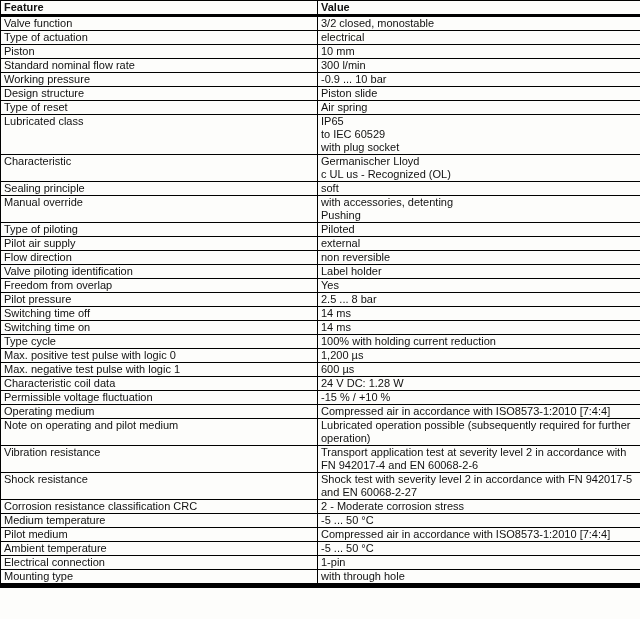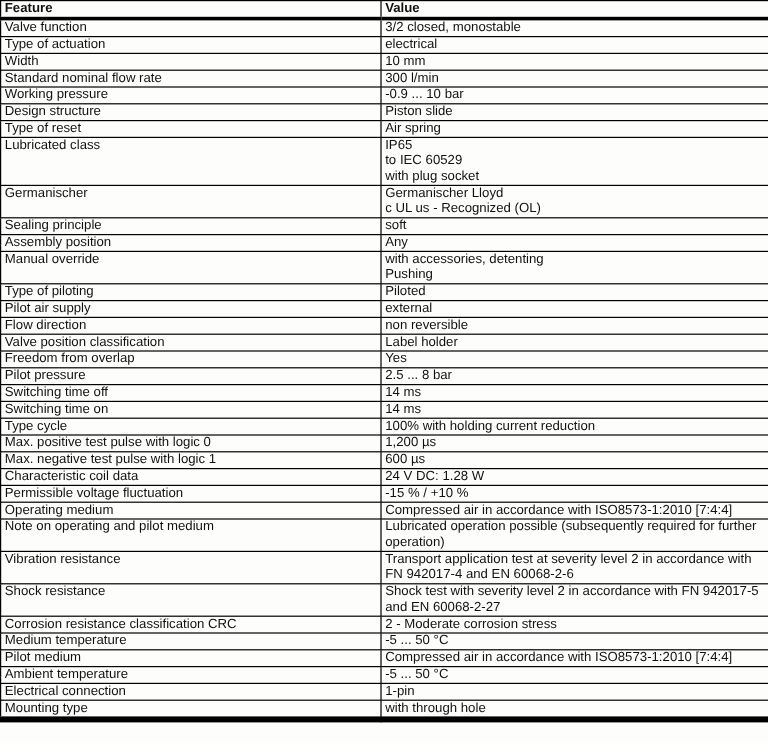--- a/index.html
+++ b/index.html
@@ -63,21 +63,21 @@
     <td class="feature-cell">Valve function</td>
     <td class="value-cell">3/2 closed, monostable</td>
   </tr>
 
   <tr>
     <td class="feature-cell">Type of actuation</td>
     <td class="value-cell">electrical</td>
   </tr>
 
   <tr>
-    <td class="feature-cell">Width</td>
+    <td class="feature-cell">Piston</td>
     <td class="value-cell">10 mm</td>
   </tr>
 
   <tr>
     <td class="feature-cell">Standard nominal flow rate</td>
     <td class="value-cell">300 l/min</td>
   </tr>
 
   <tr>
     <td class="feature-cell">Working pressure</td>
@@ -95,35 +95,31 @@
   </tr>
 
   <tr>
     <td class="feature-cell">Lubricated class</td>
     <td class="value-cell">IP65
 to  IEC 60529
 with plug socket</td>
   </tr>
 
   <tr>
-    <td class="feature-cell">Germanischer</td>
+    <td class="feature-cell">Characteristic</td>
     <td class="value-cell">Germanischer Lloyd
 c UL us - Recognized (OL)</td>
   </tr>
 
 
   <tr>
     <td class="feature-cell">Sealing principle</td>
     <td class="value-cell">soft</td>
   </tr>
 
-  <tr>
-    <td class="feature-cell">Assembly position</td>
-    <td class="value-cell">Any</td>
-  </tr>
 
   <tr>
     <td class="feature-cell">Manual override</td>
     <td class="value-cell">with accessories, detenting
 Pushing</td>
   </tr>
 
   <tr>
     <td class="feature-cell">Type of piloting</td>
     <td class="value-cell">Piloted</td>
@@ -133,21 +129,21 @@
     <td class="feature-cell">Pilot air supply</td>
     <td class="value-cell">external</td>
   </tr>
 
   <tr>
     <td class="feature-cell">Flow direction</td>
     <td class="value-cell">non reversible</td>
   </tr>
 
   <tr>
-    <td class="feature-cell">Valve position classification</td>
+    <td class="feature-cell">Valve piloting identification</td>
     <td class="value-cell">Label holder</td>
   </tr>
 
   <tr>
     <td class="feature-cell">Freedom from overlap</td>
     <td class="value-cell">Yes</td>
   </tr>
 
   <tr>
     <td class="feature-cell">Pilot pressure</td>

